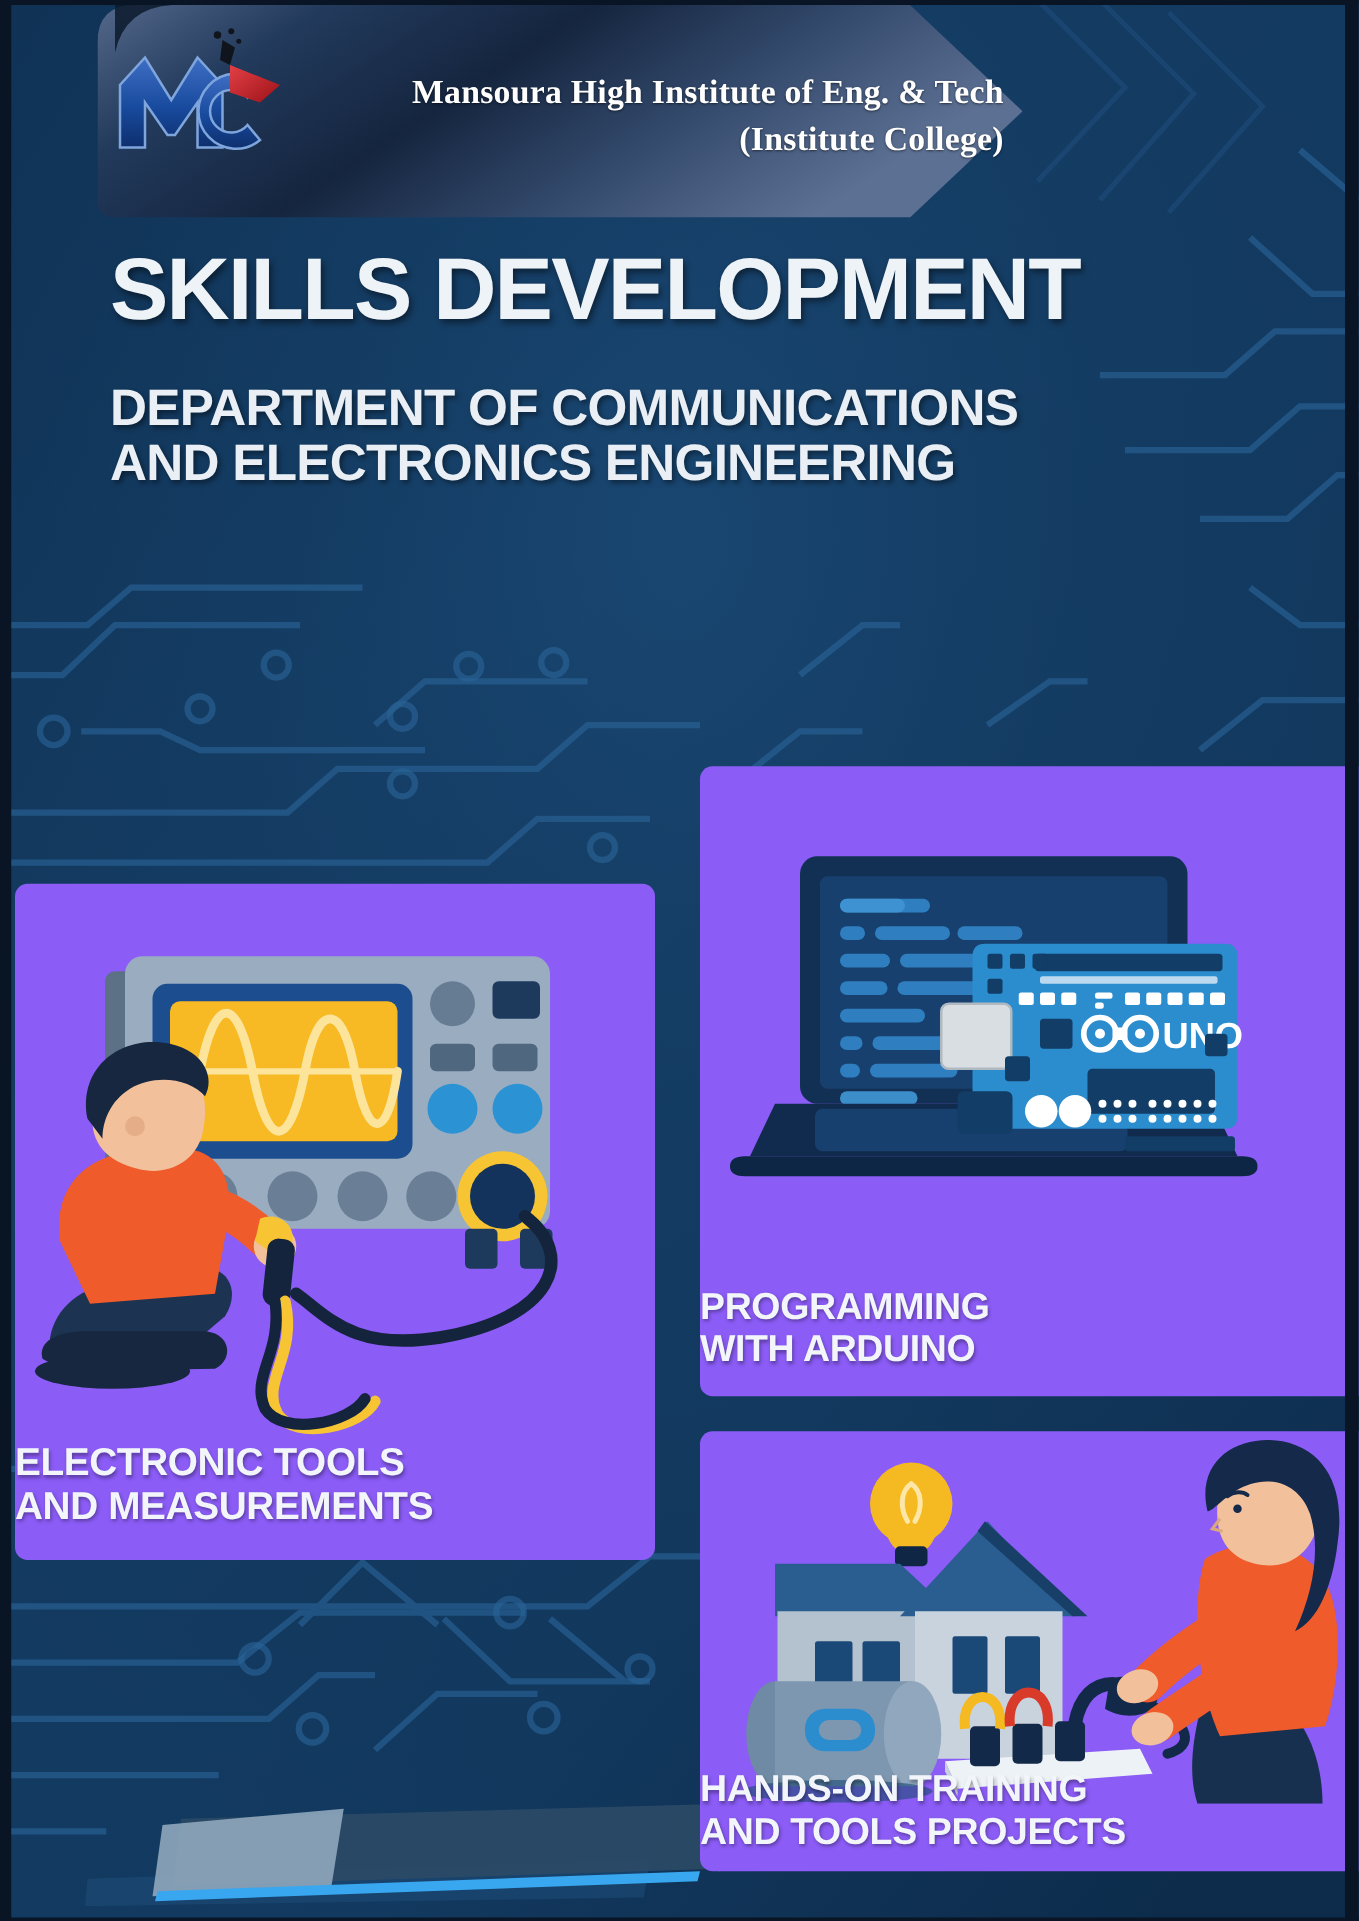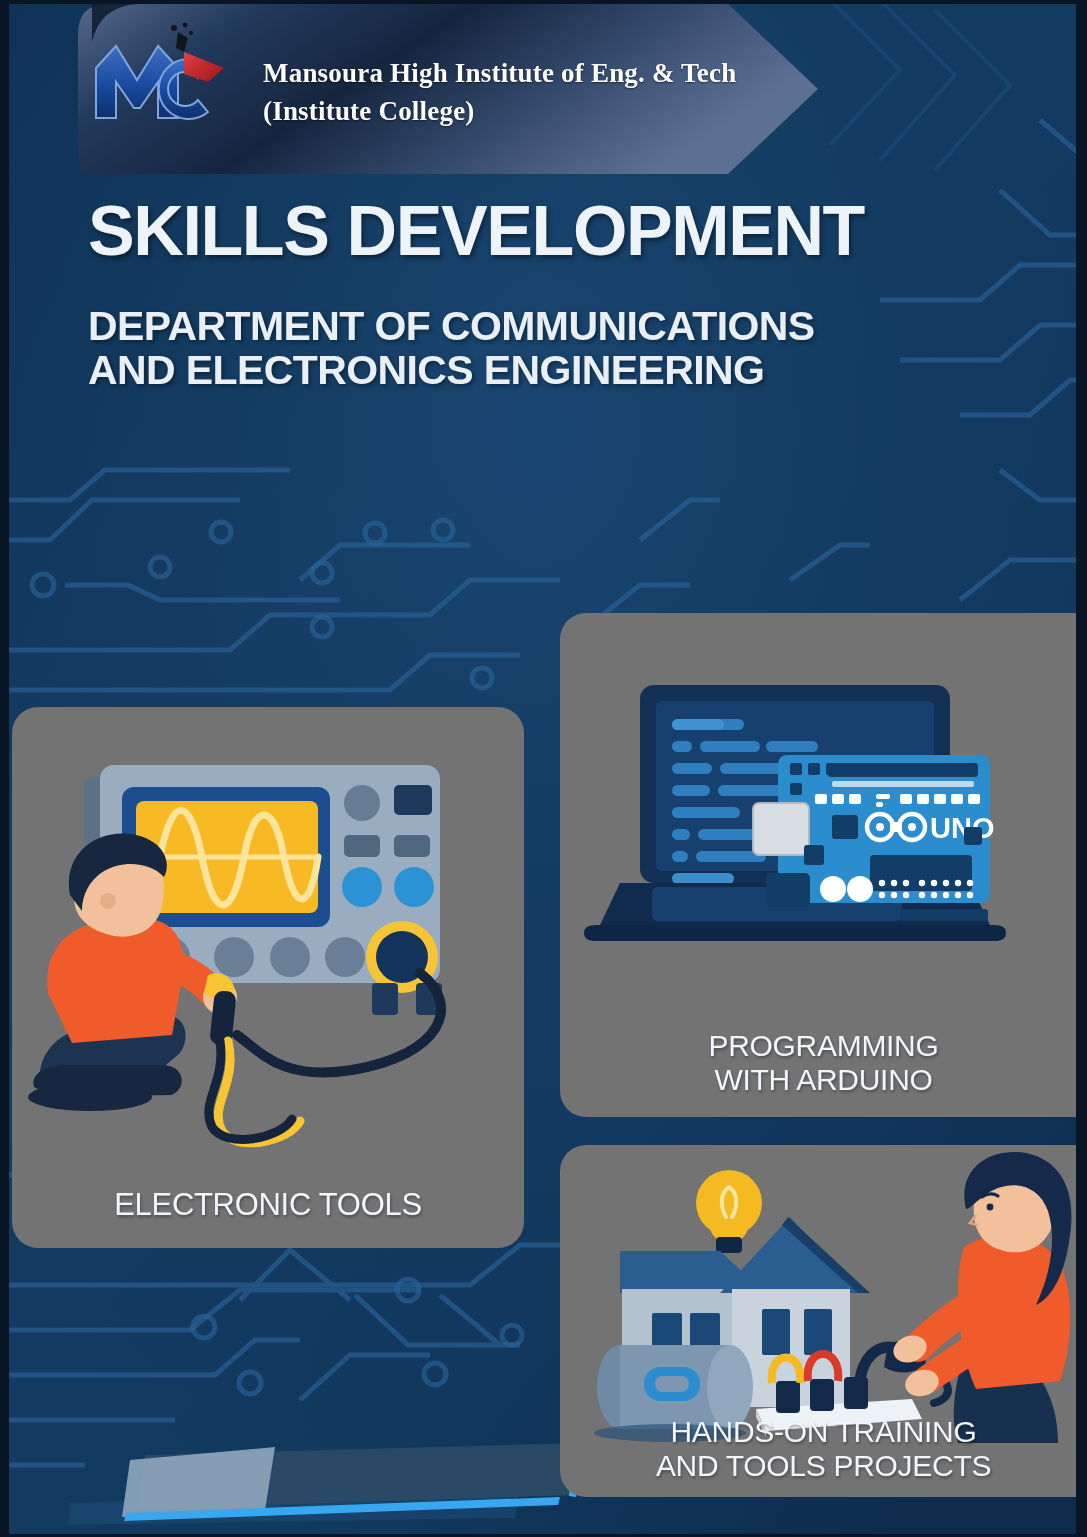--- a/index.html
+++ b/index.html
@@ -32,21 +32,21 @@
     width: 740px; height: 170px;
     z-index: 10;
   }
   #header-banner .shape {
     position: absolute; inset: 0;
   }
   .header-text-wrap {
     position: absolute;
     left: 185px; top: 50px;
     width: 540px;
-    text-align: left;
+    text-align: right;
     z-index: 12;
   }
   .header-line {
     font-family: "Liberation Serif", serif;
     font-weight: bold;
     color: #ffffff;
     font-size: 27px;
     line-height: 1.42;
     letter-spacing: 0.2px;
     text-shadow: 0 1px 2px rgba(0,0,0,.55);
@@ -74,35 +74,34 @@
     font-size: 41px;
     line-height: 1.07;
     letter-spacing: -0.6px;
     margin-top: 40px;
     text-shadow: 2px 2px 4px rgba(0,0,0,.42);
   }
 
   
   .card {
     position: absolute;
-    background: #737373;
-    border-radius: 26px;
+    background: #8b5cf6;
+    border-radius: 10px;
     z-index: 8;
     overflow: hidden;
   }
   #card-left   { left: 12px;  top: 707px;  width: 512px; height: 541px; }
   #card-prog   { left: 560px; top: 613px;  width: 527px; height: 504px; border-top-right-radius:0; border-bottom-right-radius:0;}
   #card-hands  { left: 560px; top: 1145px; width: 527px; height: 352px; border-top-right-radius:0; border-bottom-right-radius:0;}
 
   .card-caption {
     position: absolute;
     left: 0; right: 0;
-    text-align: center;
     font-family: "Liberation Sans", sans-serif;
-    font-weight: normal;
+    font-weight: bold;
     color: #f2f6fa;
     font-size: 30px;
     line-height: 1.13;
     letter-spacing: -0.3px;
     text-shadow: 1px 2px 3px rgba(0,0,0,.35);
     z-index: 9;
   }
   #cap-left  { bottom: 26px; font-size: 31px; margin-top: 33px; }
   #cap-prog  { bottom: 20px; font-size: 30px; }
   #cap-hands { bottom: 14px; font-size: 30px; }
@@ -308,20 +307,21 @@
       <circle cx="96" cy="166" r="8" fill="#e6ae88"></circle>
 
       <path d="M196 240 C210 234 224 244 222 258 L212 272 L192 258 Z" fill="#f7c533"></path>
       <rect x="200" y="256" width="22" height="54" rx="9" fill="#14243d" transform="rotate(6 211 283)"></rect>
 
       <path d="M216 306 C226 350 196 370 210 396 C224 418 278 406 288 386" fill="none" stroke="#f7c533" stroke-width="9" stroke-linecap="round"></path>
       <path d="M208 306 C214 348 188 366 200 392 C214 414 268 404 280 384" fill="none" stroke="#14243d" stroke-width="9" stroke-linecap="round"></path>
     </svg>
     <div class="card-caption" id="cap-left">
       <div>ELECTRONIC TOOLS</div>
+      <div>AND MEASUREMENTS</div>
     </div>
   </div>
 
   <div class="card" id="card-prog">
     <svg viewBox="0 0 527 360" width="527" height="360" style="position:absolute;left:0;top:62px;">
 
       <rect x="80" y="10" width="310" height="198" rx="14" fill="#122f54"></rect>
       <rect x="96" y="26" width="278" height="170" rx="6" fill="#17406e"></rect>
 
       <g fill="#2f7fc0">

